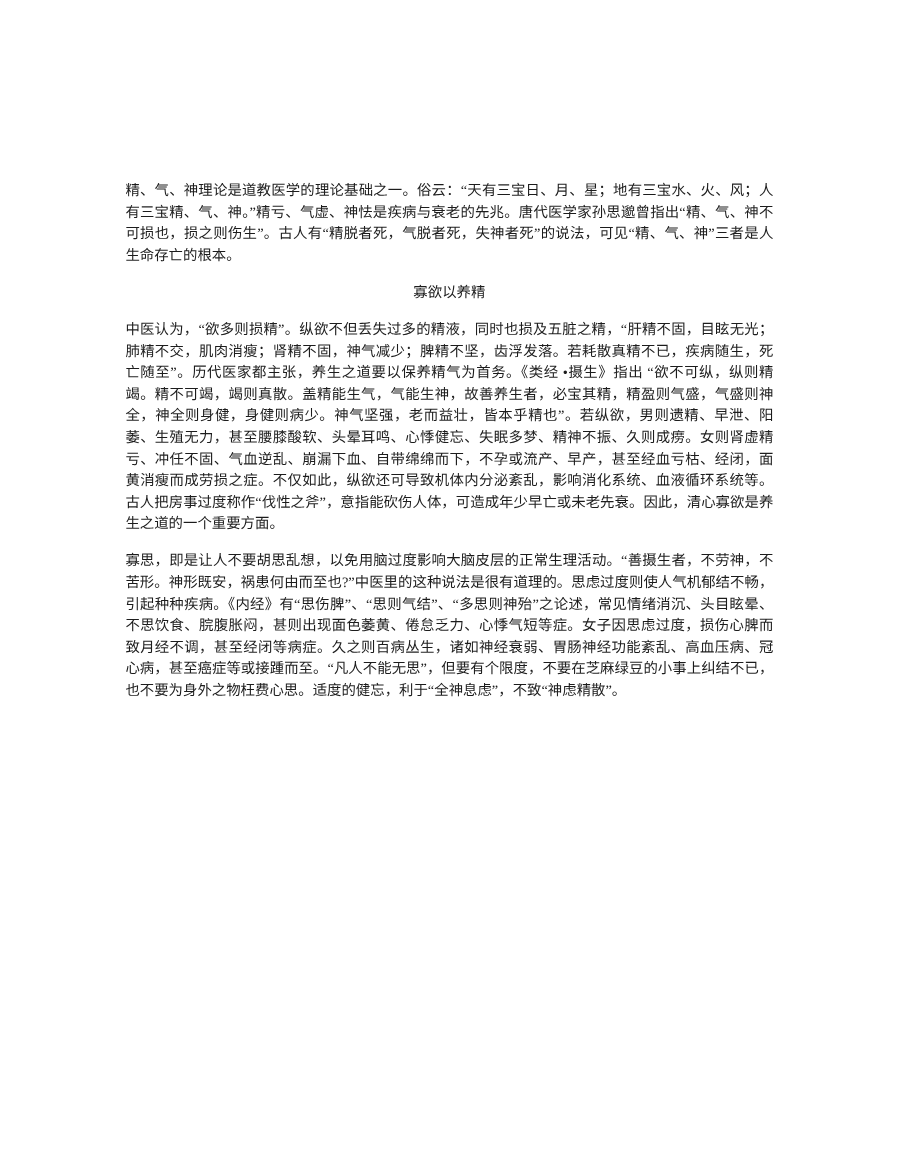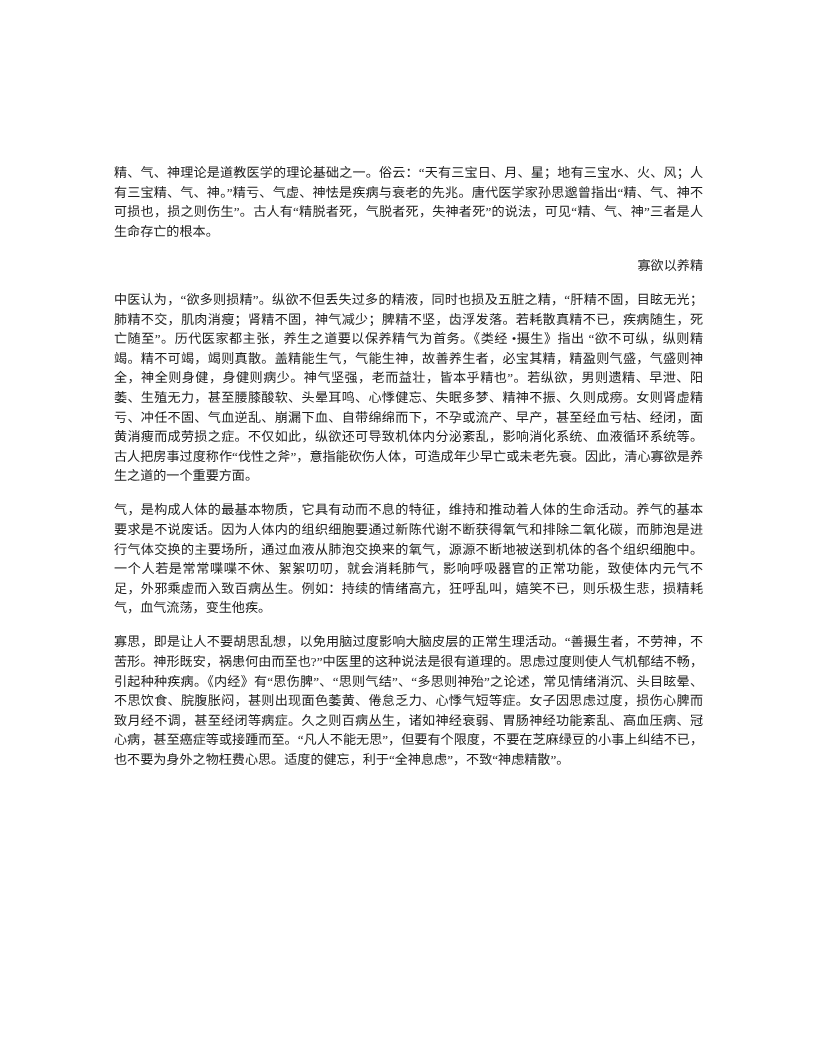--- a/index.html
+++ b/index.html
@@ -44,37 +44,36 @@
     word-break: break-all;
     color: #1c1c1c;
   }
   p.para:last-child {
     margin-bottom: 0;
   }
   p.heading {
     margin: 0 0 14.5px 0;
     font-size: 13.1px;
     line-height: 19.6px;
-    text-align: right;
+    text-align: center;
     color: #1c1c1c;
   }
 </style>
 </head>
 <body>
 
 <div class="page">
   <div class="text-block">
 
     <p class="para">精、气、神理论是道教医学的理论基础之一。俗云：“天有三宝日、月、星；地有三宝水、火、风；人有三宝精、气、神。”精亏、气虚、神怯是疾病与衰老的先兆。唐代医学家孙思邈曾指出“精、气、神不可损也，损之则伤生”。古人有“精脱者死，气脱者死，失神者死”的说法，可见“精、气、神”三者是人生命存亡的根本。</p>
 
 
     <p class="heading">寡欲以养精</p>
 
     <p class="para">中医认为，“欲多则损精”。纵欲不但丢失过多的精液，同时也损及五脏之精，“肝精不固，目眩无光；肺精不交，肌肉消瘦；肾精不固，神气减少；脾精不坚，齿浮发落。若耗散真精不已，疾病随生，死亡随至”。历代医家都主张，养生之道要以保养精气为首务。《类经 •摄生》指出 “欲不可纵，纵则精竭。精不可竭，竭则真散。盖精能生气，气能生神，故善养生者，必宝其精，精盈则气盛，气盛则神全，神全则身健，身健则病少。神气坚强，老而益壮，皆本乎精也”。若纵欲，男则遗精、早泄、阳萎、生殖无力，甚至腰膝酸软、头晕耳鸣、心悸健忘、失眠多梦、精神不振、久则成痨。女则肾虚精亏、冲任不固、气血逆乱、崩漏下血、自带绵绵而下，不孕或流产、早产，甚至经血亏枯、经闭，面黄消瘦而成劳损之症。不仅如此，纵欲还可导致机体内分泌紊乱，影响消化系统、血液循环系统等。古人把房事过度称作“伐性之斧”，意指能砍伤人体，可造成年少早亡或未老先衰。因此，清心寡欲是养生之道的一个重要方面。</p>
 
 
-    <p class="para">气，是构成人体的最基本物质，它具有动而不息的特征，维持和推动着人体的生命活动。养气的基本要求是不说废话。因为人体内的组织细胞要通过新陈代谢不断获得氧气和排除二氧化碳，而肺泡是进行气体交换的主要场所，通过血液从肺泡交换来的氧气，源源不断地被送到机体的各个组织细胞中。一个人若是常常喋喋不休、絮絮叨叨，就会消耗肺气，影响呼吸器官的正常功能，致使体内元气不足，外邪乘虚而入致百病丛生。例如：持续的情绪高亢，狂呼乱叫，嬉笑不已，则乐极生悲，损精耗气，血气流荡，变生他疾。</p>
 
 
     <p class="para">寡思，即是让人不要胡思乱想，以免用脑过度影响大脑皮层的正常生理活动。“善摄生者，不劳神，不苦形。神形既安，祸患何由而至也?”中医里的这种说法是很有道理的。思虑过度则使人气机郁结不畅，引起种种疾病。《内经》有“思伤脾”、“思则气结”、“多思则神殆”之论述，常见情绪消沉、头目眩晕、不思饮食、脘腹胀闷，甚则出现面色萎黄、倦怠乏力、心悸气短等症。女子因思虑过度，损伤心脾而致月经不调，甚至经闭等病症。久之则百病丛生，诸如神经衰弱、胃肠神经功能紊乱、高血压病、冠心病，甚至癌症等或接踵而至。“凡人不能无思”，但要有个限度，不要在芝麻绿豆的小事上纠结不已，也不要为身外之物枉费心思。适度的健忘，利于“全神息虑”，不致“神虑精散”。</p>
 
   </div>
 </div>
 
 </body></html>

